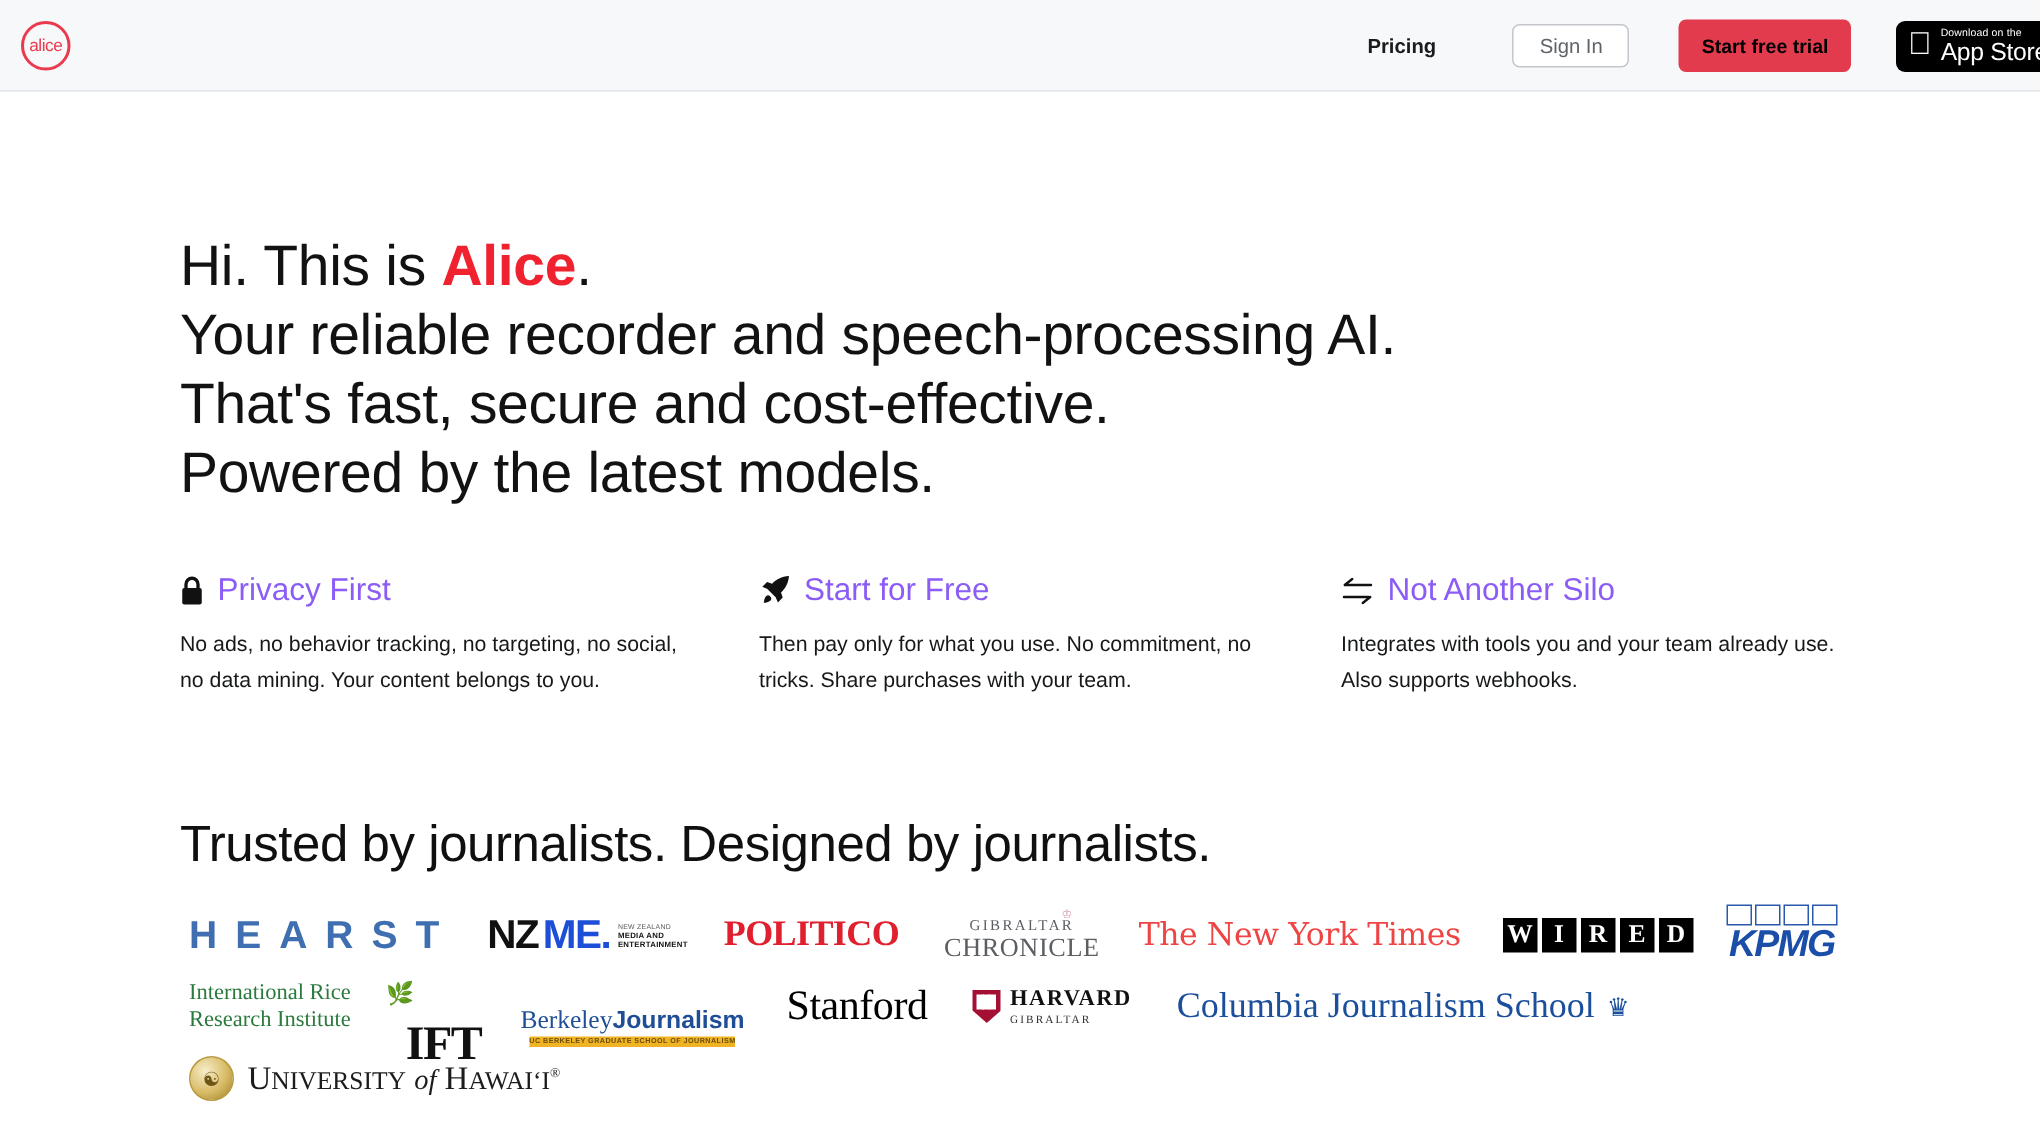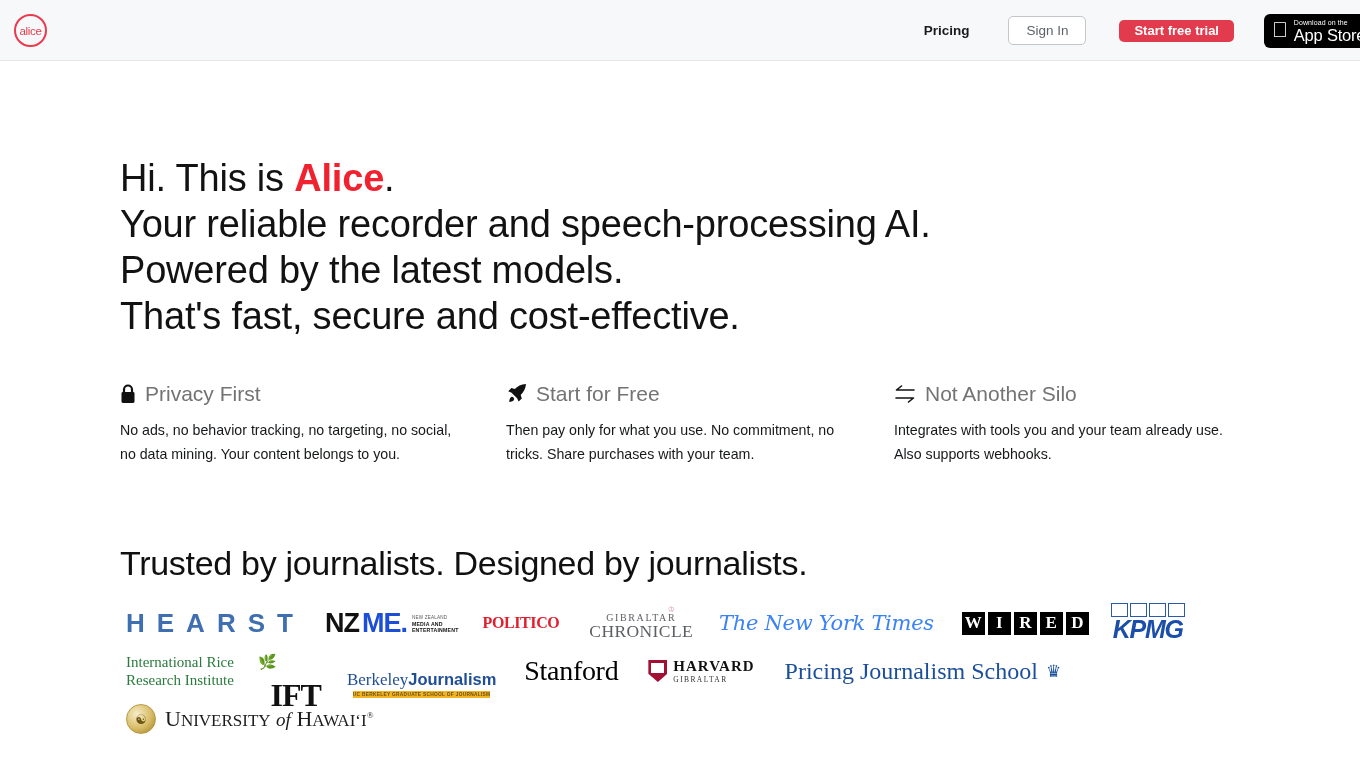--- a/index.html
+++ b/index.html
@@ -35,25 +35,26 @@
     font-size: 13.5px; font-weight: bold; color: #1b1b1b;
     margin-right: 23px; cursor: pointer; white-space: nowrap;
   }
   .btn-signin {
     height: 29px; padding: 0 17px;
     display: flex; align-items: center; justify-content: center;
     border: 1px solid #c3c7cc; border-radius: 5px;
     background: #ffffff; color: #5e6368;
     font-size: 13.5px; cursor: pointer; white-space: nowrap;
     margin-right: 17px;
+    margin-left: 12px;
   }
   .btn-trial {
-    height: 22px; padding: 0 15px;
+    height: 35px; padding: 0 15px;
     display: flex; align-items: center; justify-content: center;
-    border-radius: 5px; background: #e13b4d; color: #ffffff;
+    border-radius: 5px; background: #e13b4d; color: #000000;
     font-size: 13px; font-weight: bold; cursor: pointer; white-space: nowrap;
     margin-right: 14px;
   }
   .appstore {
     height: 34px; width: 110px;
     background: #000000; border-radius: 6px;
     display: flex; align-items: center; padding-left: 8px;
     gap: 6px; cursor: pointer; overflow: hidden;
     margin-right: -14px;
   }
@@ -83,21 +84,21 @@
   }
 
   
   .features {
     display: flex; padding-left: 120px; padding-top: 42px;
   }
   .feature { width: 386px; }
   .feature:nth-child(2) { width: 388px; }
   .feature-head {
     display: flex; align-items: center; gap: 9px;
-    font-size: 21px; color: #737373; line-height: 26px;
+    font-size: 21px; color: #8b5cf6; line-height: 26px;
   }
   .f-icon { font-size: 19px; line-height: 1; display: inline-block; }
   .f-icon svg { display: block; }
   .feature-body {
     margin-top: 11px; font-size: 14.2px; line-height: 24px;
     color: #16181a; width: 345px;
   }
   .feature:nth-child(2) .feature-body { width: 360px; }
   .feature:nth-child(3) .feature-body { width: 350px; }
 
@@ -114,29 +115,29 @@
   .hearst { font-size: 26px; font-weight: bold; color: #3f6fb0;
             letter-spacing: 12px; font-family: "Liberation Sans", sans-serif; }
   .nzme { display:flex; align-items:center; gap:3px; }
   .nzme-nz { font-size: 27px; font-weight: bold; color: #111; letter-spacing:-1px;
              font-family:"Liberation Sans",sans-serif; }
   .nzme-me { font-size: 27px; font-weight: bold; color: #1d4ed8; letter-spacing:-1px;
              font-family:"Liberation Sans",sans-serif; }
   .nzme-sub { display:flex; flex-direction:column; font-size:4.6px; line-height:6px;
               color:#58595b; letter-spacing:0.2px; margin-left:2px; margin-top:2px; }
   .nzme-sub b { font-size:5.2px; color:#111; }
-  .politico { font-size: 16px; font-weight: bold; color: #e0202e;
+  .politico { font-size: 24px; font-weight: bold; color: #e0202e;
               letter-spacing: -0.4px; font-family: "Liberation Serif", serif; }
   .gib { display:flex; flex-direction:column; align-items:center;
          font-family:"Liberation Serif", serif; color:#5b5e62; line-height:1; }
   .gib-top { font-size: 10px; letter-spacing: 1.6px; }
   .gib-bot { font-size: 17.5px; letter-spacing: 0.4px; }
   .gib-crown { font-size:8px; color:#d8a0ad; position:relative; top:1px; left:30px; }
-  .nyt { font-family: "DejaVu Serif", serif; font-size: 21px; color: #3b82f6;
-         font-weight: normal; letter-spacing: -0.3px; font-style: italic; }
+  .nyt { font-family: "DejaVu Serif", serif; font-size: 21px; color: #ef4444;
+         font-weight: normal; letter-spacing: -0.3px; }
   .wired { display:flex; gap: 3px; }
   .wired span {
     background:#000; color:#fff; font-family:"Liberation Serif", serif;
     font-weight:bold; font-size:17px; width:23px; height:23px;
     display:flex; align-items:center; justify-content:center;
   }
   .kpmg { display:flex; flex-direction:column; align-items:center; }
   .kpmg-boxes { display:flex; gap:2px; }
   .kpmg-boxes i { display:block; width:17px; height:14px;
                   border:1.4px solid #2a58ad; }
@@ -207,24 +208,24 @@
       </span>
     </div>
   </div>
 </div>
 
 <div class="hero">
   <div class="hero-line">
     <span>Hi. This is </span><span class="accent">Alice</span><span>.</span>
   </div>
   <div class="hero-line">Your reliable recorder and speech-processing AI.</div>
+  <div class="hero-line">That's fast, secure and cost-effective.</div>
   <div class="hero-line">
     <span class="glow">Powered by the latest models.</span>
   </div>
-  <div class="hero-line">That's fast, secure and cost-effective.</div>
 </div>
 
 <div class="features">
 
   <div class="feature">
     <div class="feature-head">
       <span class="f-icon">
         <svg width="16" height="20" viewBox="0 0 16 20">
           <path d="M4 8V5.5a4 4 0 0 1 8 0V8" fill="none" stroke="#111" stroke-width="2.2"></path>
           <rect x="1.5" y="8" width="13" height="11" rx="1.4" fill="#111"></rect>
@@ -335,21 +336,21 @@
 
     <div class="lg harvard" style="margin-right:30px">
       <span class="hv-shield"></span>
       <span class="hv-txt">
         <span class="hv-1">HARVARD</span>
         <span class="hv-2">GIBRALTAR</span>
       </span>
     </div>
 
     <div class="lg">
-      <span class="columbia">Pricing Journalism School</span>
+      <span class="columbia">Columbia Journalism School</span>
       <span class="col-crown">♛</span>
     </div>
   </div>
 
   <div class="logo-row">
     <div class="lg hawaii">
       <span class="hw-seal">☯</span>
       <span class="hw-txt"><span>U</span><span class="sm">NIVERSITY</span> <span class="it">of</span> <span>H</span><span class="sm">AWAIʻI</span><sup>®</sup></span>
     </div>
   </div>

